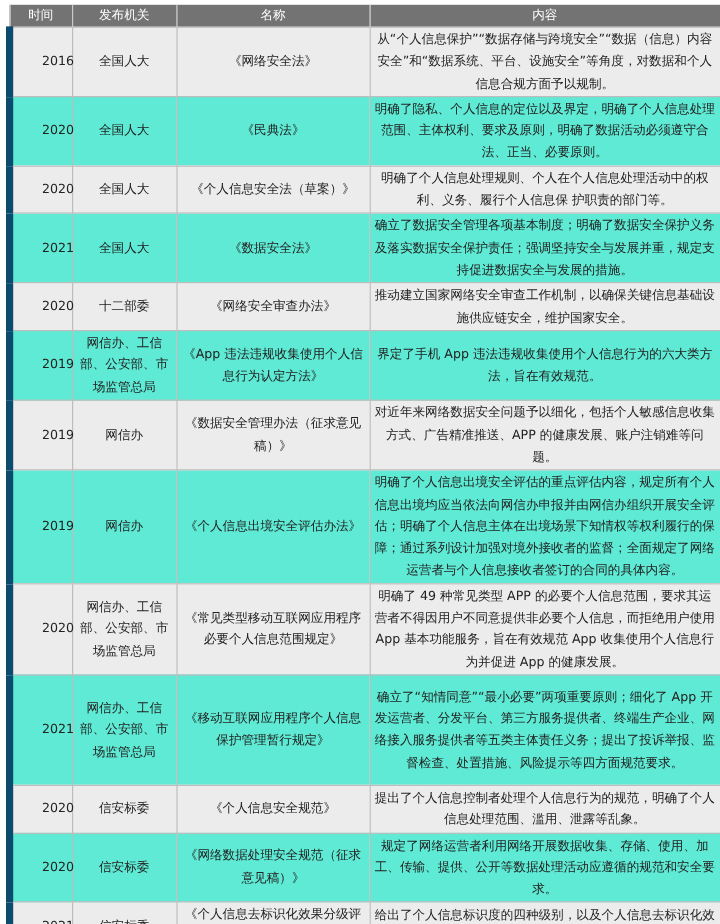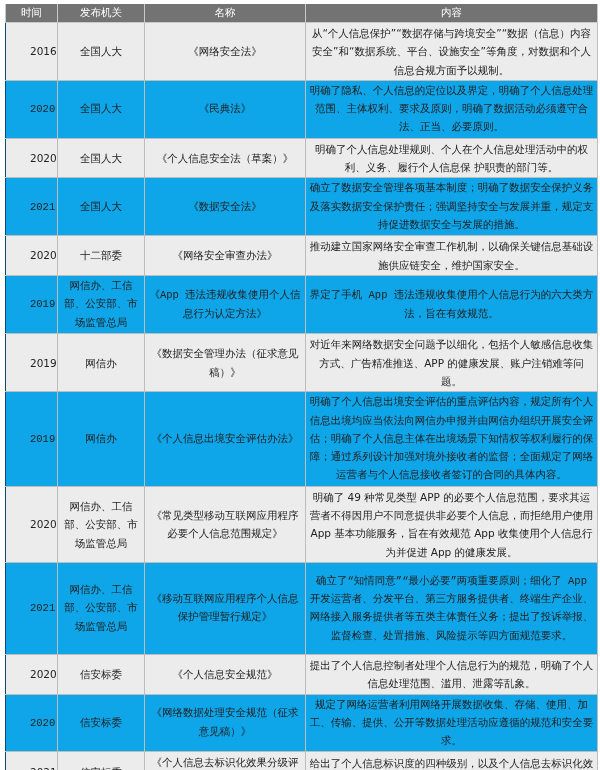--- a/index.html
+++ b/index.html
@@ -7,22 +7,22 @@
          font-family: "DejaVu Sans", "Liberation Sans", sans-serif; }
   table { position: absolute; left: 5px; top: 4px; width: 592px;
           border-collapse: collapse; table-layout: fixed; font-size: 10.5px; color: #222; }
   col.c1 { width: 52px; } col.c2 { width: 87px; } col.c3 { width: 161px; } col.c4 { width: 292px; }
   th { background: #737373; color: #fff; font-weight: normal; height: 18px; padding: 0;
        border: 1px solid #c9c9c9; border-top: none; font-size: 10.5px; text-align: center; }
   td { border: 1px solid #bdbdbd; padding: 1px 3px; vertical-align: middle; line-height: 18.5px; }
   td.cen { text-align: center; }
   td.ct { text-align: center; line-height: 18.3px; }
   tr.alt td { background: #ececec; }
-  tr.plain td { background: #0ea5e9; font-family: Liberation Mono, monospace; }
-  td:first-child { border-left: 1px solid #0c4a6e; padding-left: 24px; }
+  tr.plain td { background: #5eead4; }
+  td:first-child { border-left: 6px solid #0c4a6e; padding-left: 24px; }
 </style>
 </head>
 <body>
 
 <table>
   <colgroup>
       <col class="c1">
       <col class="c2">
       <col class="c3">
       <col class="c4">

